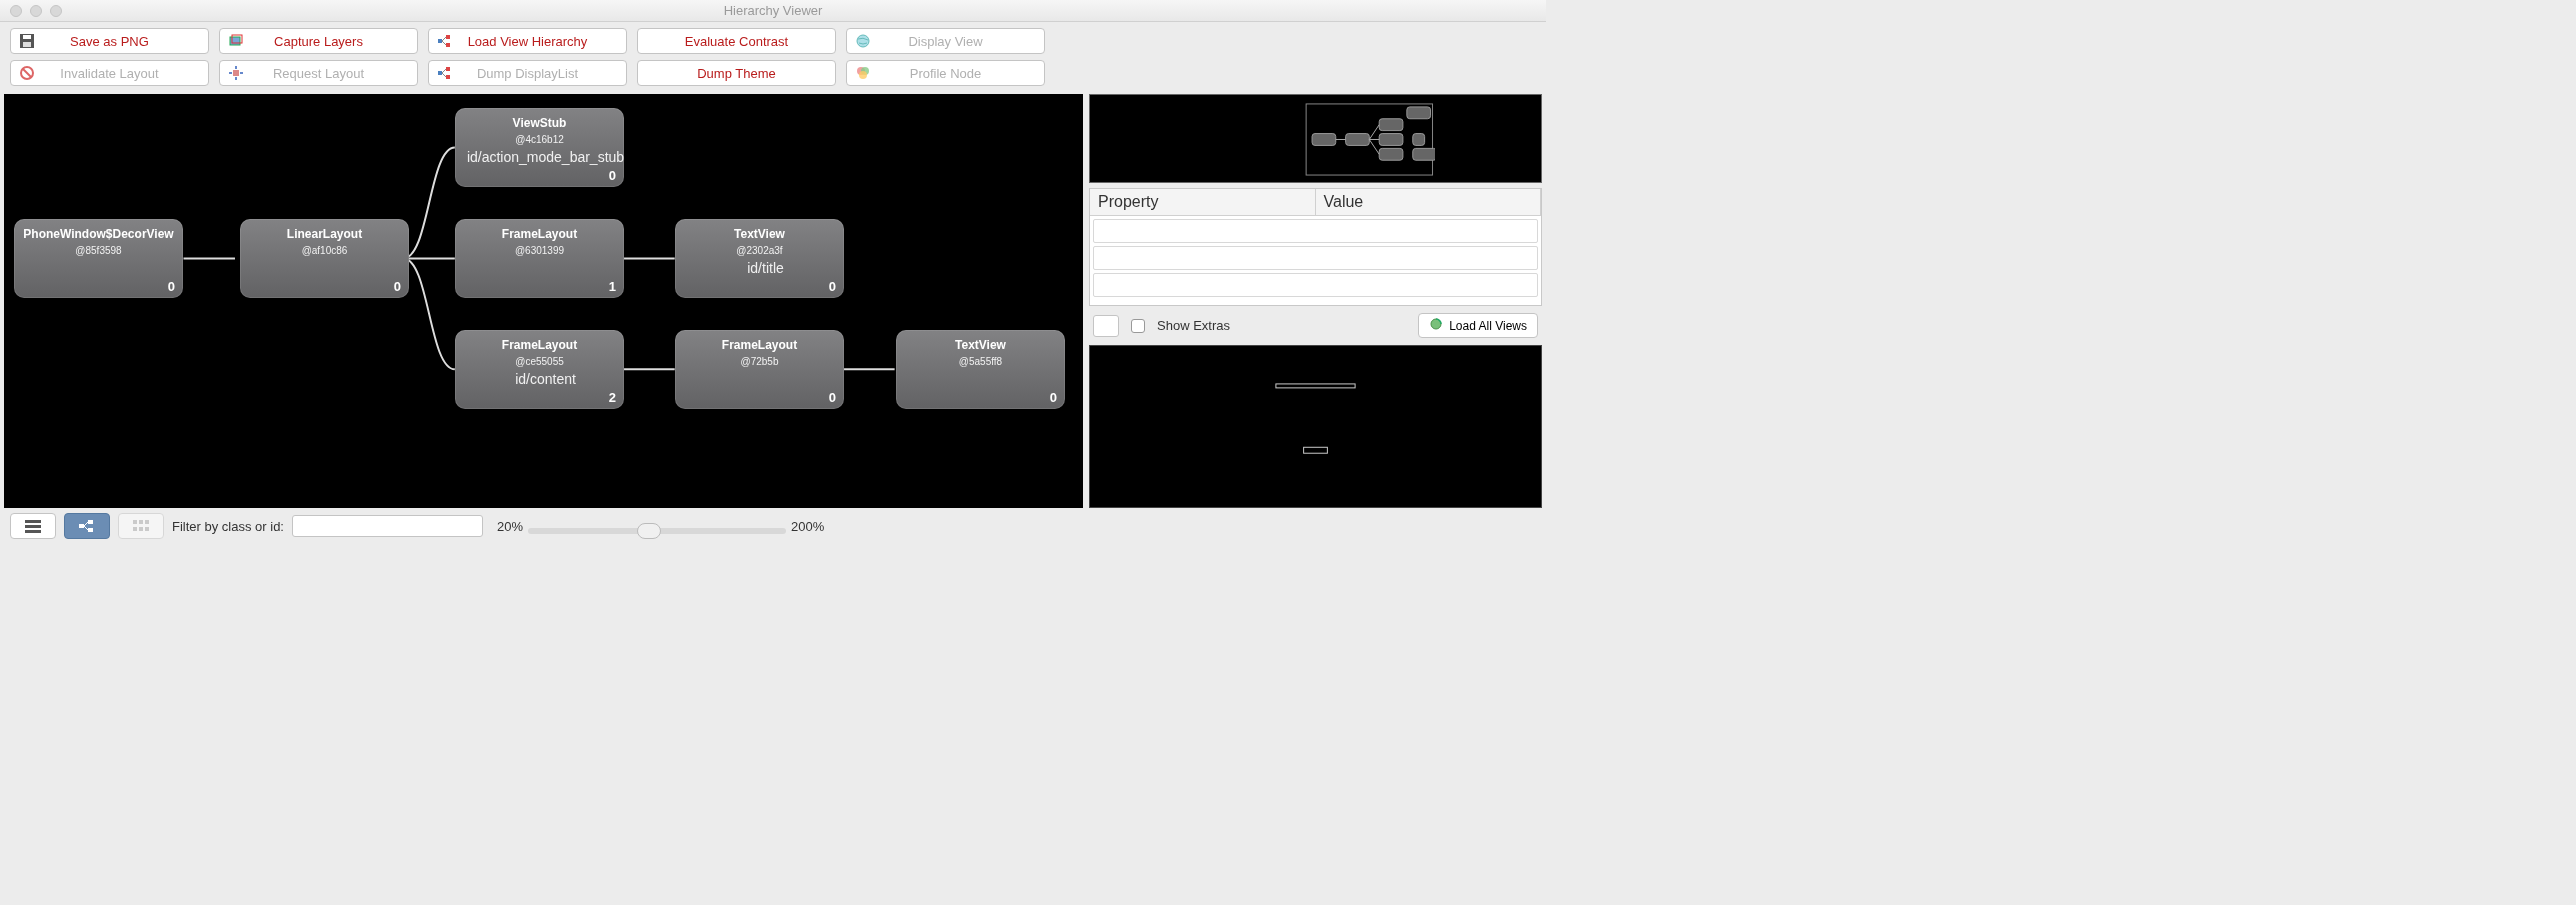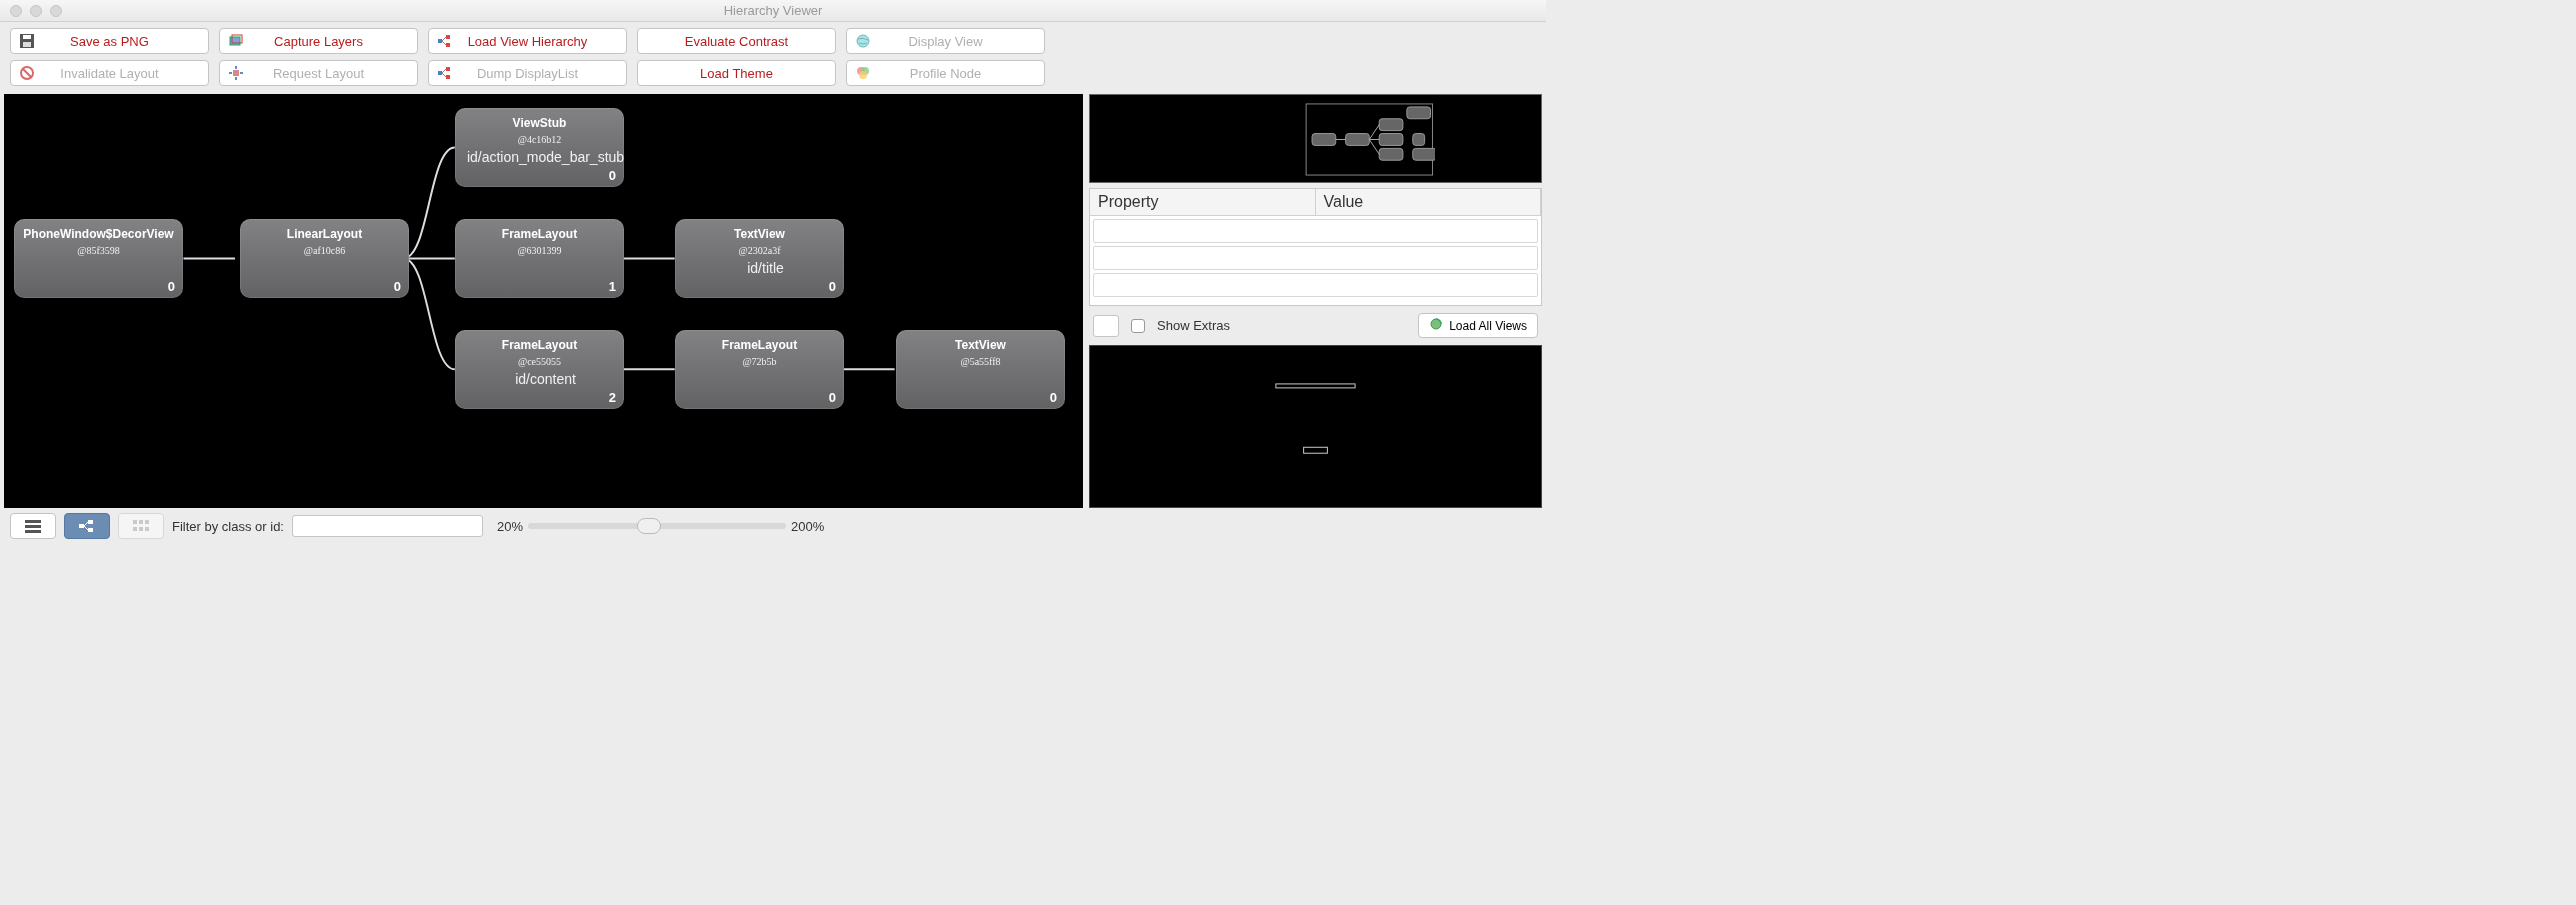--- a/index.html
+++ b/index.html
@@ -29,27 +29,27 @@
 .extras-row { display: flex; align-items: center; gap: 12px; padding: 2px 4px; }
 .swatch { width: 26px; height: 22px; background: #fff; border: 1px solid #c4c4c4; border-radius: 3px; }
 .chk { width: 14px; height: 14px; border: 1px solid #999; border-radius: 3px; background: #fff; }
 .loadall { margin-left: auto; background: #fff; border: 1px solid #c4c4c4; border-radius: 4px; padding: 3px 10px; display: flex; align-items: center; gap: 6px; font-size: 12px; }
 .preview { flex: 1; background: #000; border: 1px solid #444; display: flex; align-items: center; justify-content: center; }
 .preview-inner { position: relative; }
 .bottombar { height: 36px; background: #ececec; display: flex; align-items: center; gap: 8px; padding: 0 10px; }
 .btgl { width: 46px; height: 26px; background: #fff; border: 1px solid #c4c4c4; border-radius: 4px; display: flex; align-items: center; justify-content: center; }
 .btgl.sel { background: #6b8db4; border-color: #5579a0; }
 .filter-input { flex: 0 0 189px; height: 22px; border: 1px solid #c4c4c4; border-radius: 3px; background: #fff; padding: 0 6px; }
-.zoom { display: flex; align-items: center; gap: 5px; margin-left: 6px; }
+.zoom { display: flex; align-items: flex-end; gap: 5px; margin-left: 6px; }
 .zoom .track { width: 258px; height: 6px; background: #d8d8d8; border-radius: 3px; position: relative; }
 .zoom .thumb { position: absolute; top: -5px; width: 24px; height: 16px; background: #f0f0f0; border: 1px solid #bbb; border-radius: 8px; }
 
 .node { position: absolute; width: 169px; height: 79px; border-radius: 10px; background: linear-gradient(#828284,#626264); box-shadow: inset 0 0 0 1px rgba(255,255,255,0.1), 0 1px 1px rgba(0,0,0,.3); color: #fff; display: flex; flex-direction: column; align-items: center; justify-content: flex-start; padding-top: 8px; }
 .node .nm { font-weight: bold; font-size: 12px; }
-.node .hex { font-size: 10px; margin-top: 4px; opacity: .9; font-family: Liberation Serif, serif; }
+.node .hex { font-size: 10px; margin-top: 4px; opacity: .9; }
 .node .rid { font-size: 14px; margin-top: 4px; opacity: .9; padding-left: 12px; }
 .node .cnt { position: absolute; right: 8px; bottom: 4px; font-size: 13px; font-weight: bold; }
 svg.edges { position: absolute; left: 0; top: 0; width: 100%; height: 100%; pointer-events: none; }
 svg.edges path { stroke: #ddd; stroke-width: 2; fill: none; }
 
 .mini { stroke: #999; fill: #666; }
 </style>
 </head>
 <body>
 
@@ -139,21 +139,21 @@
               <rect x="9" y="2" width="4" height="4" fill="#d44"></rect>
               <rect x="9" y="10" width="4" height="4" fill="#d44"></rect>
               <line x1="5" y1="8" x2="9" y2="4" stroke="#888"></line>
               <line x1="5" y1="8" x2="9" y2="12" stroke="#888"></line>
             </svg>
           </span>
           <span class="lbl">Dump DisplayList</span>
         </div>
         <div class="tbtn">
           <span class="ic"></span>
-          <span class="lbl">Load Theme</span>
+          <span class="lbl">Dump Theme</span>
         </div>
         <div class="tbtn disabled">
           <span class="ic">
             <svg viewBox="0 0 16 16">
               <circle cx="6" cy="6" r="4" fill="#e88" opacity=".8"></circle>
               <circle cx="10" cy="6" r="4" fill="#8c8" opacity=".8"></circle>
               <circle cx="8" cy="10" r="4" fill="#fc6" opacity=".8"></circle>
             </svg>
           </span>
           <span class="lbl">Profile Node</span>

